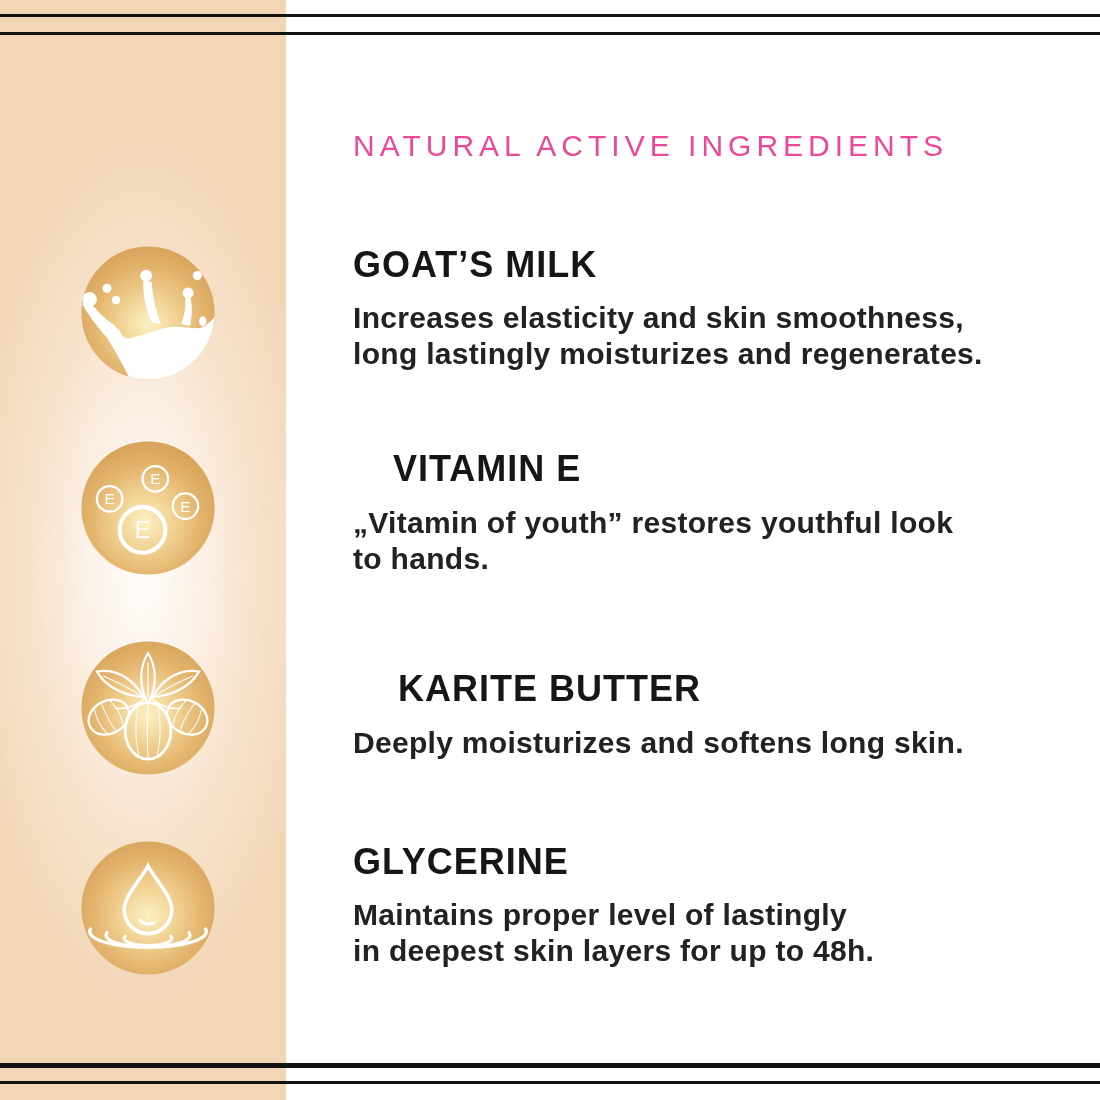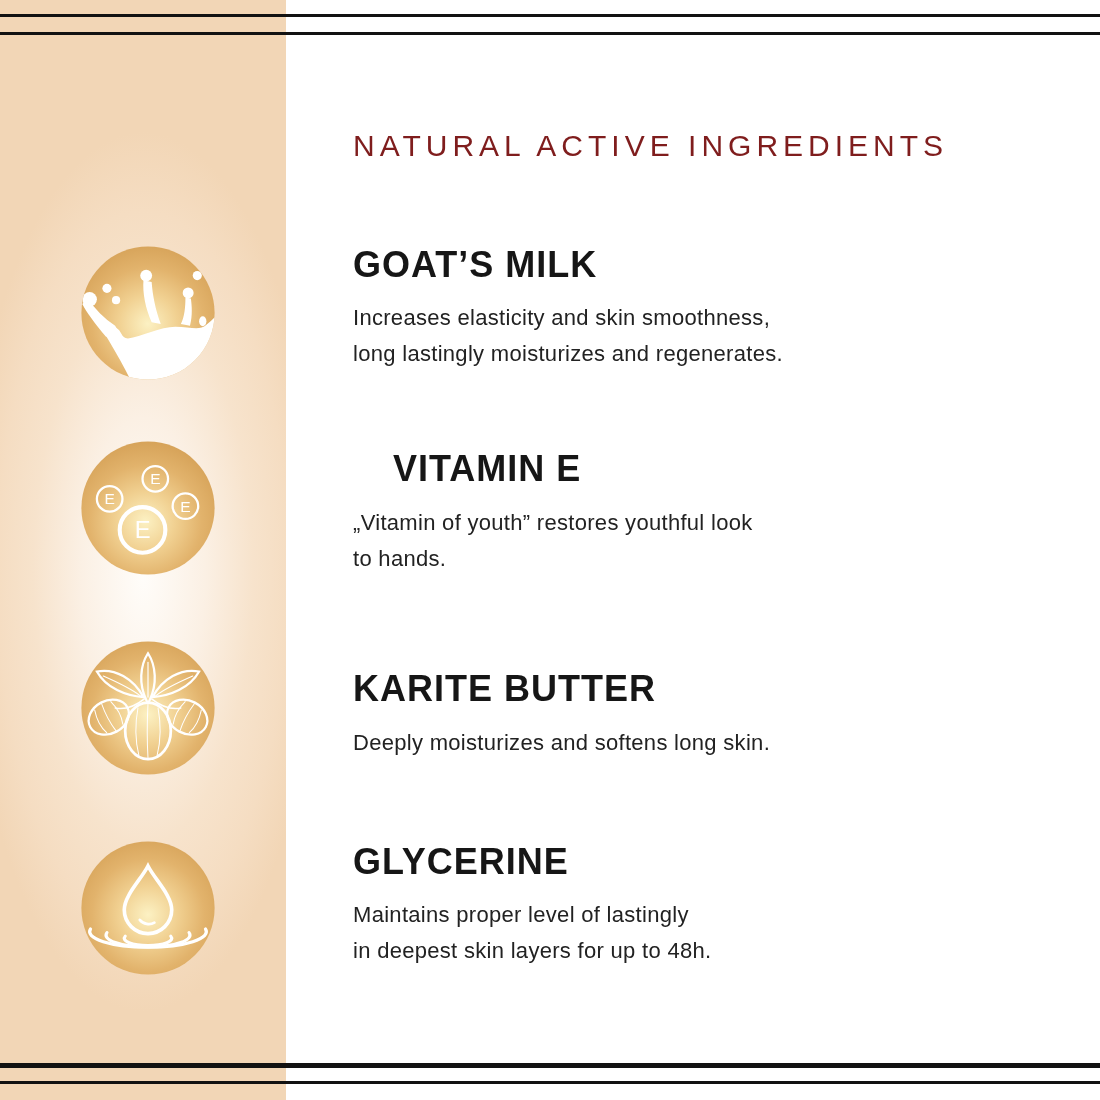--- a/index.html
+++ b/index.html
@@ -28,35 +28,35 @@
 
   
   .icon-wrap{position:absolute;left:75px;width:146px;height:146px;}
   .icon-wrap svg{width:146px;height:146px;display:block;}
   .i1{top:240px;} .i2{top:435px;} .i3{top:635px;} .i4{top:835px;}
 
   
   .title{
     position:absolute;left:353px;top:128px;
     font-size:30px;line-height:36px;font-weight:400;
-    letter-spacing:5px;color:#7f1d1d;white-space:nowrap;
+    letter-spacing:5px;color:#ec4899;white-space:nowrap;
   }
   .heading{
     position:absolute;left:353px;
     font-size:36px;line-height:34px;font-weight:bold;
     letter-spacing:1px;color:#161616;white-space:nowrap;
   }
   .body-text{
     position:absolute;left:353px;
-    font-size:22px;line-height:36px;font-weight:400;
+    font-size:30px;line-height:36px;font-weight:700;
     letter-spacing:0.3px;color:#222222;white-space:nowrap;
   }
   .h1{top:248px;} .b1{top:300px;}
   .h2{top:452px;margin-left:40px;} .b2{top:505px;}
-  .h3{top:672px;} .b3{top:725px;}
+  .h3{top:672px;margin-left:45px;} .b3{top:725px;}
   .h4{top:845px;} .b4{top:897px;}
 
   .e-letter{font-family:"Liberation Sans",sans-serif;}
 </style>
 </head>
 <body>
 
 <div class="canvas">
 
   <div class="left-panel"></div>

